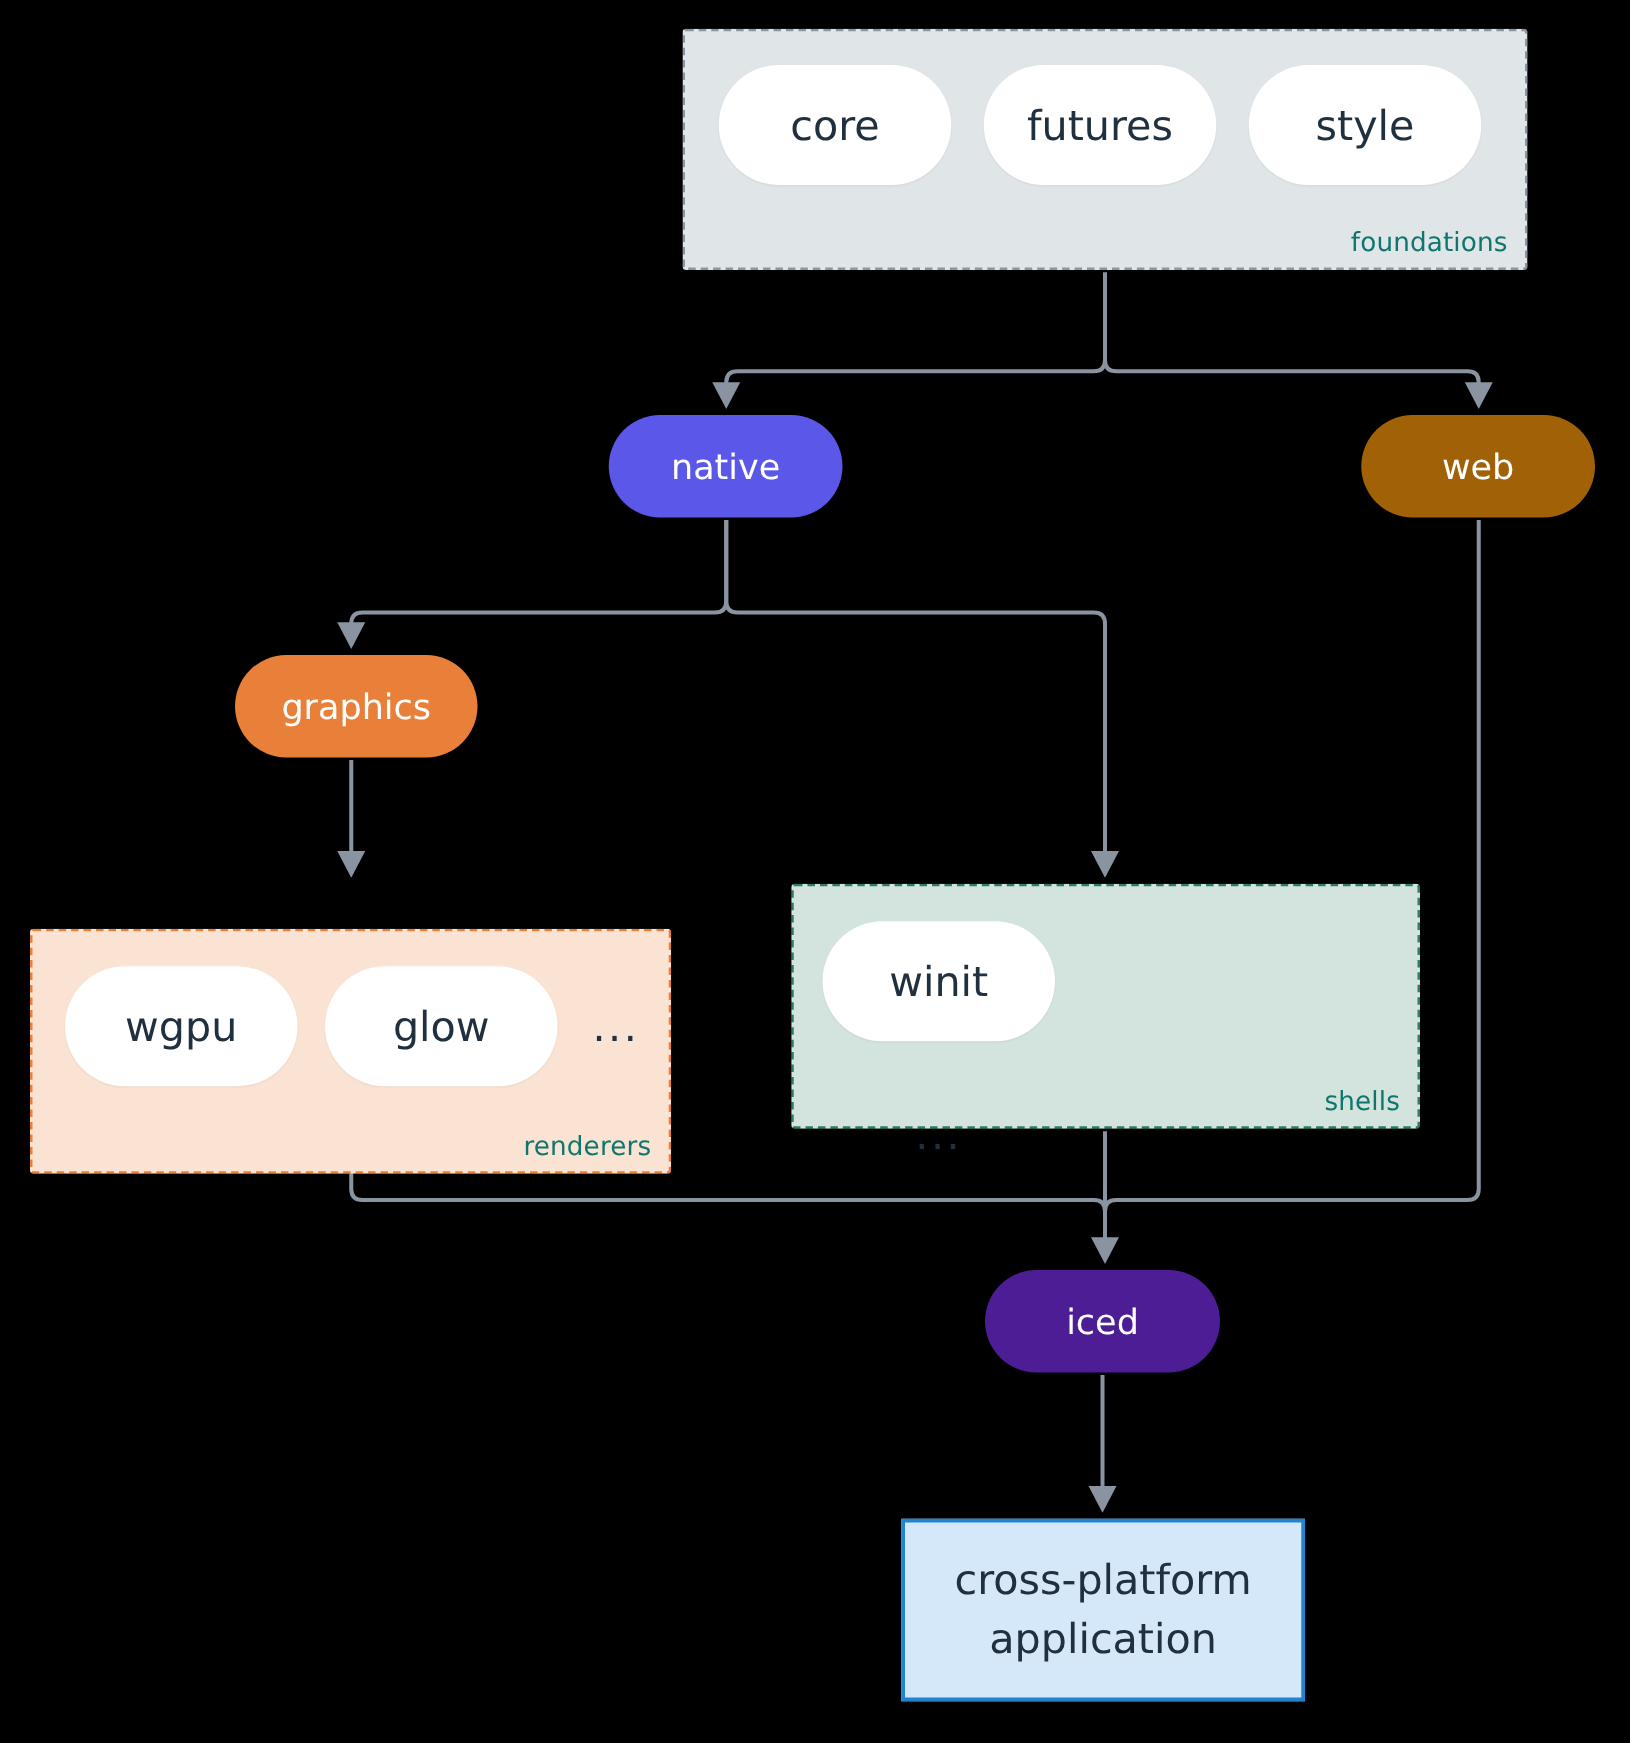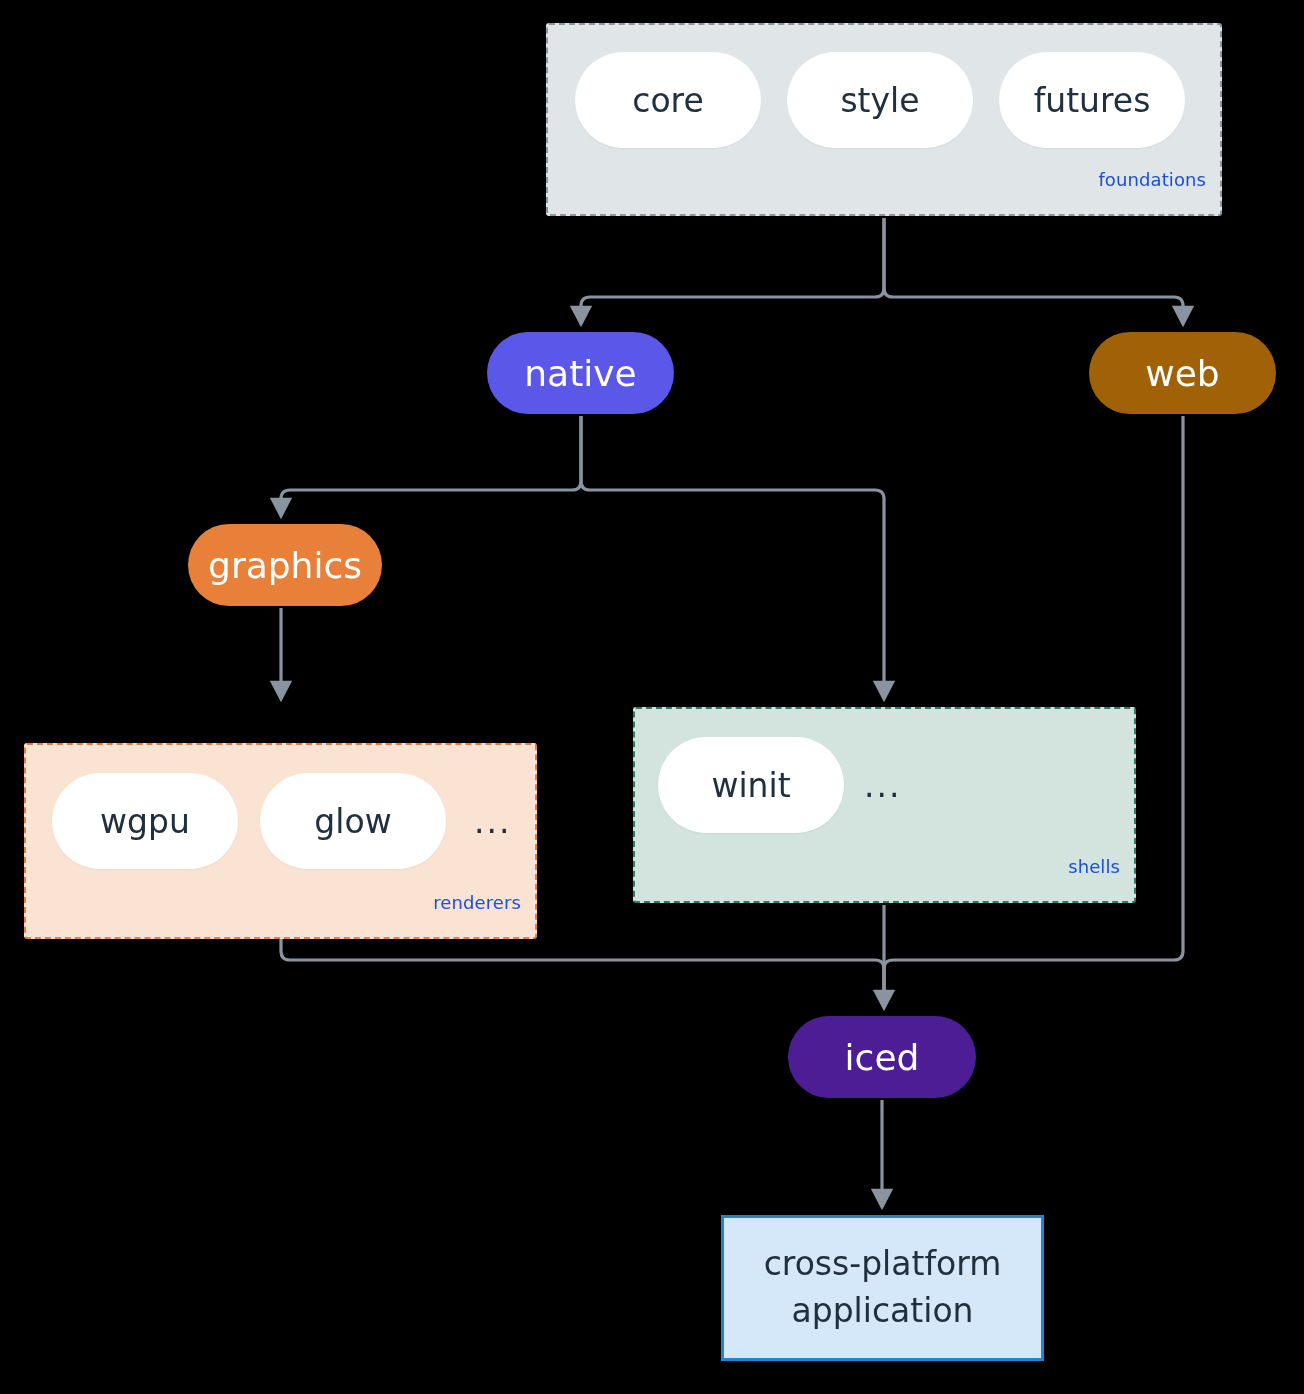--- a/index.html
+++ b/index.html
@@ -24,23 +24,23 @@
   }
 
   
   .cluster {
     position: absolute;
     box-sizing: border-box;
   }
   .cluster-label {
     position: absolute;
     right: 14px;
-    bottom: 24px;
-    font-size: 18px;
-    color: #1d4ed8;
+    bottom: 8px;
+    font-size: 21px;
+    color: #0f766e;
     white-space: nowrap;
     letter-spacing: 0.1px;
   }
   .cluster-row {
     position: absolute;
     left: 0; top: 0;
     display: flex;
     align-items: center;
   }
 
@@ -71,21 +71,22 @@
 
   .cluster.shells {
     left: 633px; top: 707px;
     width: 503px; height: 196px;
     background: #d3e3dd;
     border: 2px dashed #2e7d6a;
     border-radius: 3px;
   }
   .cluster.shells .cluster-row {
     left: 23px; top: 28px;
-    gap: 14px;
+    gap: 26px;
+    flex-direction: column;
   }
 
   
   .chip {
     display: flex;
     align-items: center;
     justify-content: center;
     height: 96px;
     padding: 0 34px;
     min-width: 118px;
@@ -108,21 +109,21 @@
   }
 
   
   .node {
     position: absolute;
     display: flex;
     align-items: center;
     justify-content: center;
     border-radius: 999px;
     color: #ffffff;
-    font-size: 36px;
+    font-size: 28px;
     white-space: nowrap;
     box-sizing: border-box;
   }
   .node.native  { left: 487px;  top: 332px;  width: 187px; height: 82px; background: #5b57e8; }
   .node.web     { left: 1089px; top: 332px;  width: 187px; height: 82px; background: #a16207; }
   .node.graphics{ left: 188px;  top: 524px;  width: 194px; height: 82px; background: #e8803a; }
   .node.iced    { left: 788px;  top: 1016px; width: 188px; height: 82px; background: #4c1d95; text-align: center; }
 
   
   .box-node {
@@ -170,22 +171,22 @@
 
     <g fill="none" stroke="#8a94a0" stroke-width="3.2" stroke-linecap="butt">
       <path d="M 281,905 L 281,951 Q 281,960 290,960 L 875,960 Q 884,960 884,969 L 884,1000"></path>
       <path d="M 1183,416 L 1183,951 Q 1183,960 1174,960 L 893,960 Q 884,960 884,969 L 884,1000"></path>
     </g>
   </svg>
 
   <div class="cluster foundations">
     <div class="cluster-row">
       <div class="chip">core</div>
+      <div class="chip">futures</div>
       <div class="chip">style</div>
-      <div class="chip">futures</div>
     </div>
     <div class="cluster-label">foundations</div>
   </div>
 
   <div class="cluster renderers">
     <div class="cluster-row">
       <div class="chip">wgpu</div>
       <div class="chip">glow</div>
       <div class="ellipsis">...</div>
     </div>

